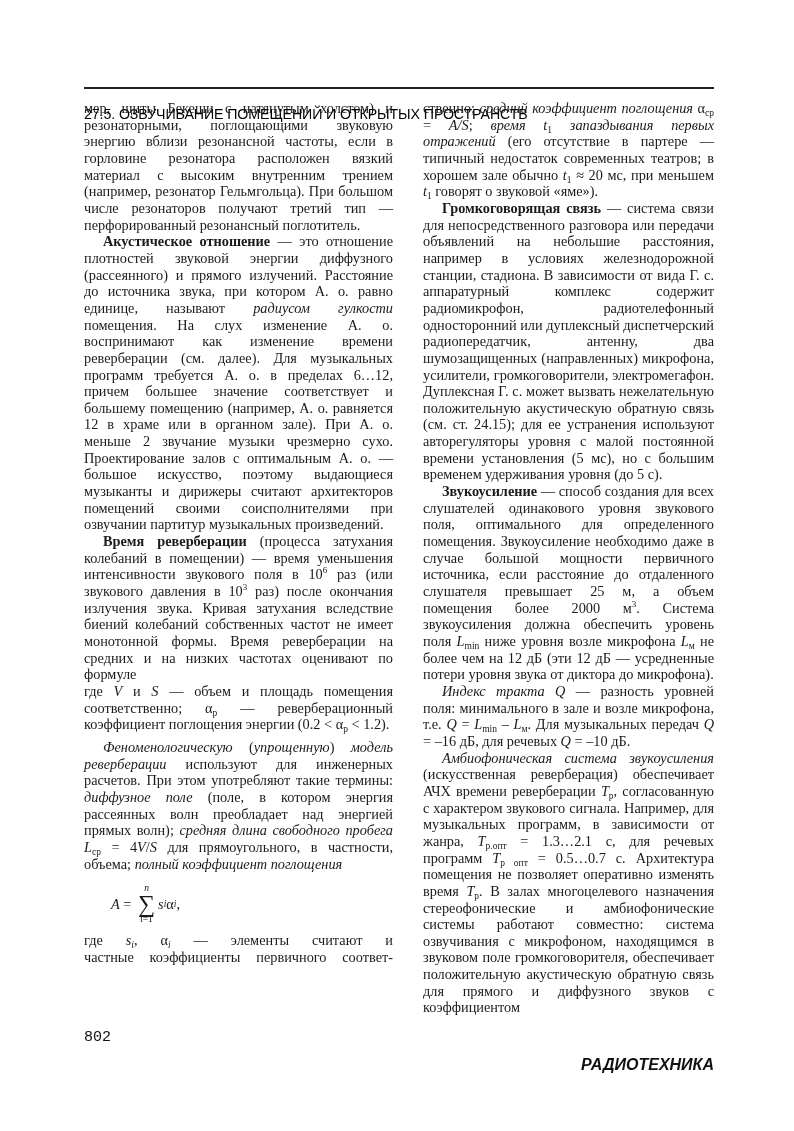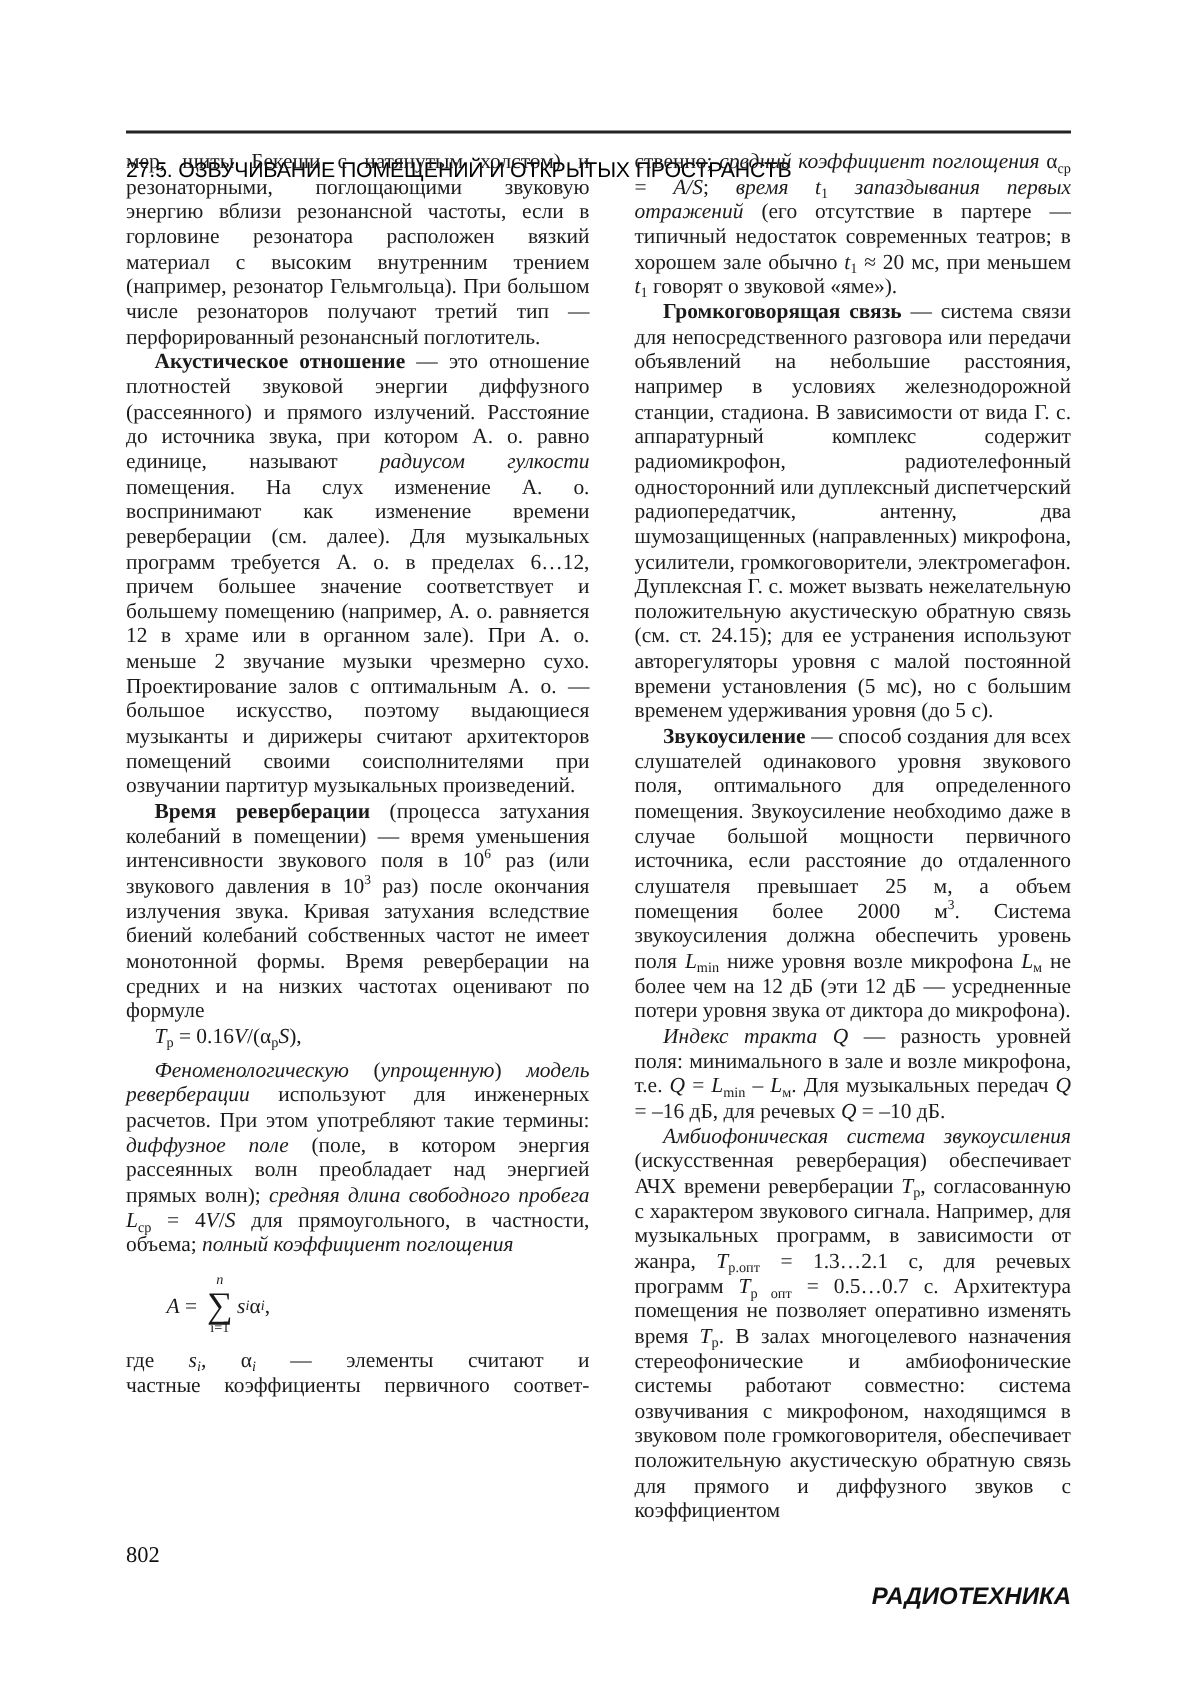--- a/index.html
+++ b/index.html
@@ -28,42 +28,42 @@
   .formula { padding-left:19px; text-align:left; }
   .sum-formula { display:flex; align-items:center; padding-left:27px; height:52px; margin:6px 0 2px; }
   .sigma-block { display:inline-flex; flex-direction:column; align-items:center; margin:0 3px; line-height:1; }
   .sigma-block .lim { font-size:9.5px; font-style:italic; }
   .sigma-block .lim.bot { font-style:normal; }
   .sigma-block .sigma { font-size:24px; line-height:22px; }
   .spread { display:flex; justify-content:space-between; }
   .lastline { text-align:left; }
   .footer-page {
     position:absolute; left:84px; top:1029px;
-    font-family:Liberation Serif, serif; font-size:15px; color:#111;
+    font-family:Liberation Mono, monospace; font-size:15px; color:#111;
   }
   .footer-title {
     position:absolute; right:80px; top:1056px;
     font-family:"Liberation Sans", sans-serif; font-size:16px; font-style:italic; font-weight:bold; color:#111;
   }
 </style>
 </head>
 <body>
 
 <div class="running-head">27.5. ОЗВУЧИВАНИЕ ПОМЕЩЕНИЙ И ОТКРЫТЫХ ПРОСТРАНСТВ</div>
 <div class="head-rule"></div>
 
 <div class="col left">
   <p>мер, щиты Бекеши с натянутым холстом) и резонаторными, поглощающими звуковую энергию вблизи резонансной частоты, если в горловине резонатора расположен вязкий материал с высоким внутренним трением (например, резонатор Гельмгольца). При большом числе резонаторов получают третий тип — перфорированный резонансный поглотитель.</p>
 
   <p class="ind"><span class="term">Акустическое отношение</span><span> — это отношение плотностей звуковой энергии диффузного (рассеянного) и прямого излучений. Расстояние до источника звука, при котором А. о. равно единице, называют </span><span class="it">радиусом гулкости</span><span> помещения. На слух изменение А. о. воспринимают как изменение времени реверберации (см. далее). Для музыкальных программ требуется А. о. в пределах 6…12, причем большее значение соответствует и большему помещению (например, А. о. равняется 12 в храме или в органном зале). При А. о. меньше 2 звучание музыки чрезмерно сухо. Проектирование залов с оптимальным А. о. — большое искусство, поэтому выдающиеся музыканты и дирижеры считают архитекторов помещений своими соисполнителями при озвучании партитур музыкальных произведений.</span></p>
 
   <p class="ind"><span class="term">Время реверберации</span><span> (процесса затухания колебаний в помещении) — время уменьшения интенсивности звукового поля в 10</span><sup>6</sup><span> раз (или звукового давления в 10</span><sup>3</sup><span> раз) после окончания излучения звука. Кривая затухания вследствие биений колебаний собственных частот не имеет монотонной формы. Время реверберации на средних и на низких частотах оценивают по формуле</span></p>
 
-  <p class="formula"><span class="it">T</span><sub>р</sub><span> = 0.16</span><span class="it">V</span><span>/(α</span><sub>р</sub><span class="it">S</span><span>),</span></p>
 
+  <p><span>где </span><span class="it">V</span><span> и </span><span class="it">S</span><span> — объем и площадь помещения соответственно; α</span><sub>р</sub><span> — реверберационный коэффициент поглощения энергии (0.2 &lt; α</span><sub>р</sub><span> &lt; 1.2).</span></p>
 
 
   <p class="ind gap"><span class="it">Феноменологическую</span><span> (</span><span class="it">упрощенную</span><span>) </span><span class="it">модель реверберации</span><span> используют для инженерных расчетов. При этом употребляют такие термины: </span><span class="it">диффузное поле</span><span> (поле, в котором энергия рассеянных волн преобладает над энергией прямых волн); </span><span class="it">средняя длина свободного пробега L</span><sub>ср</sub><span> = 4</span><span class="it">V</span><span>/</span><span class="it">S</span><span> для прямоугольного, в частности, объема; </span><span class="it">полный коэффициент поглощения</span></p>
 
   <div class="sum-formula">
     <span class="it">A</span>
     <span style="white-space:pre"> = </span>
     <span class="sigma-block">
       <span class="lim">n</span>
       <span class="sigma">∑</span>

